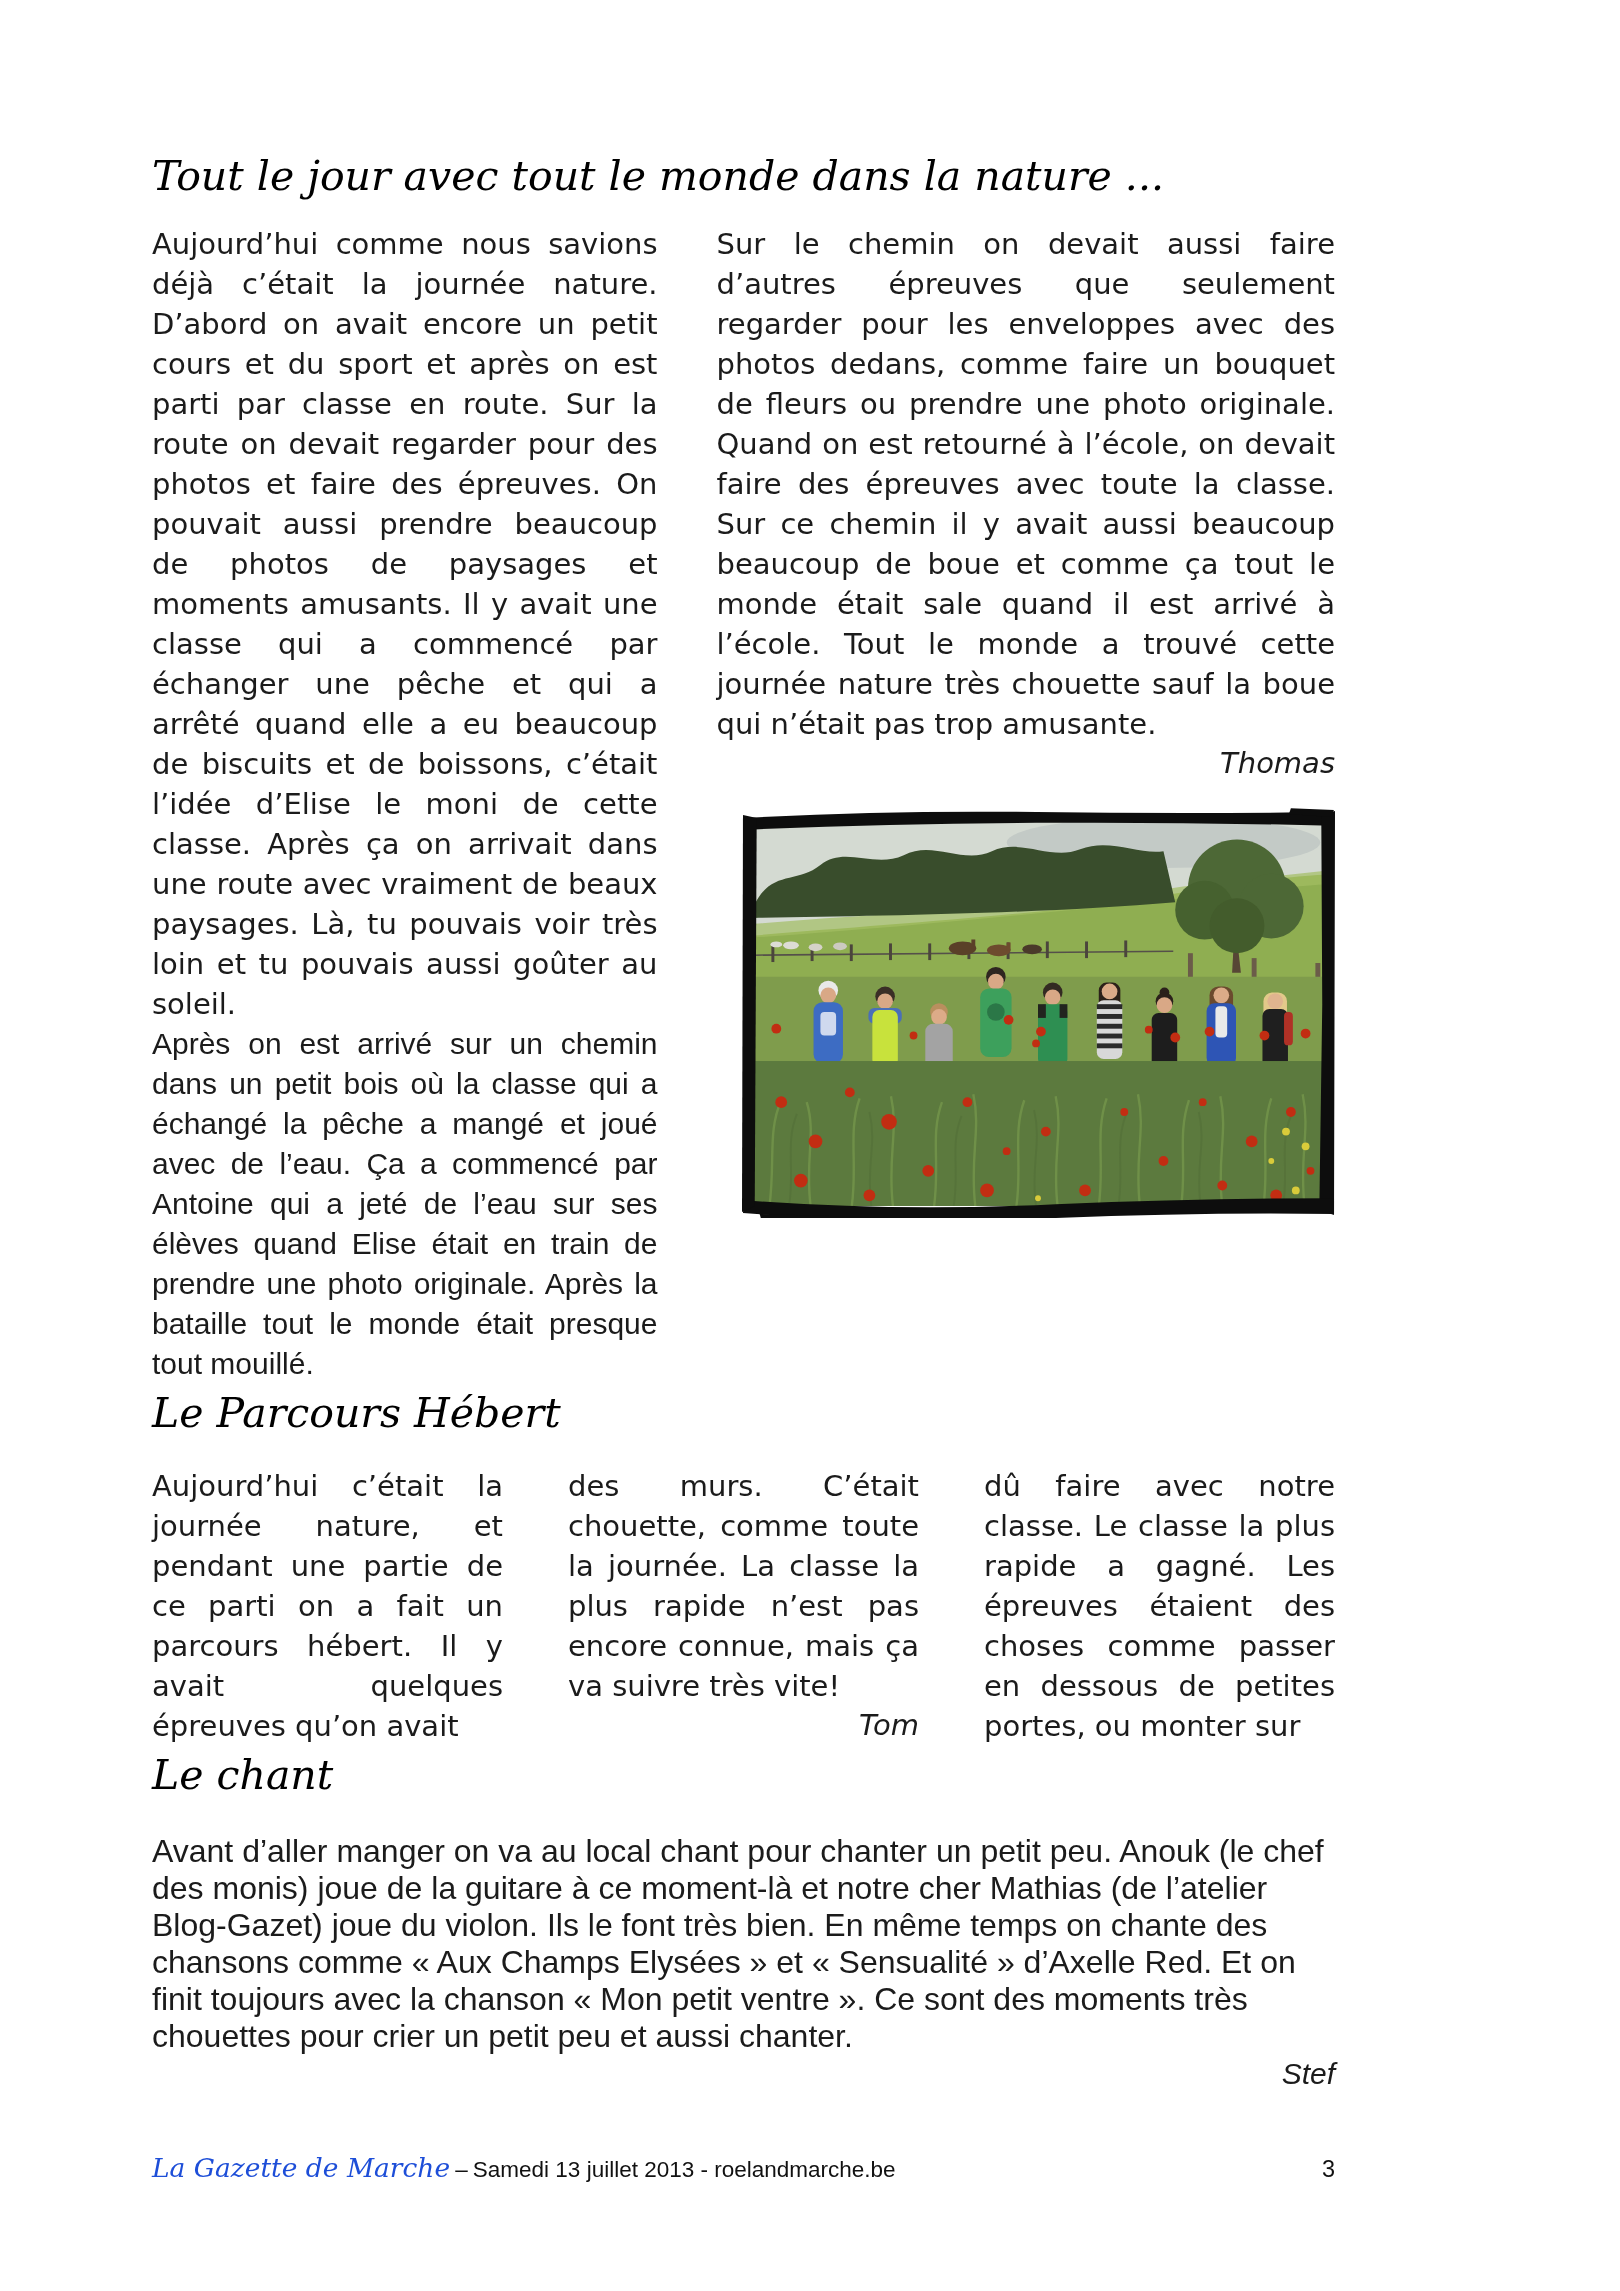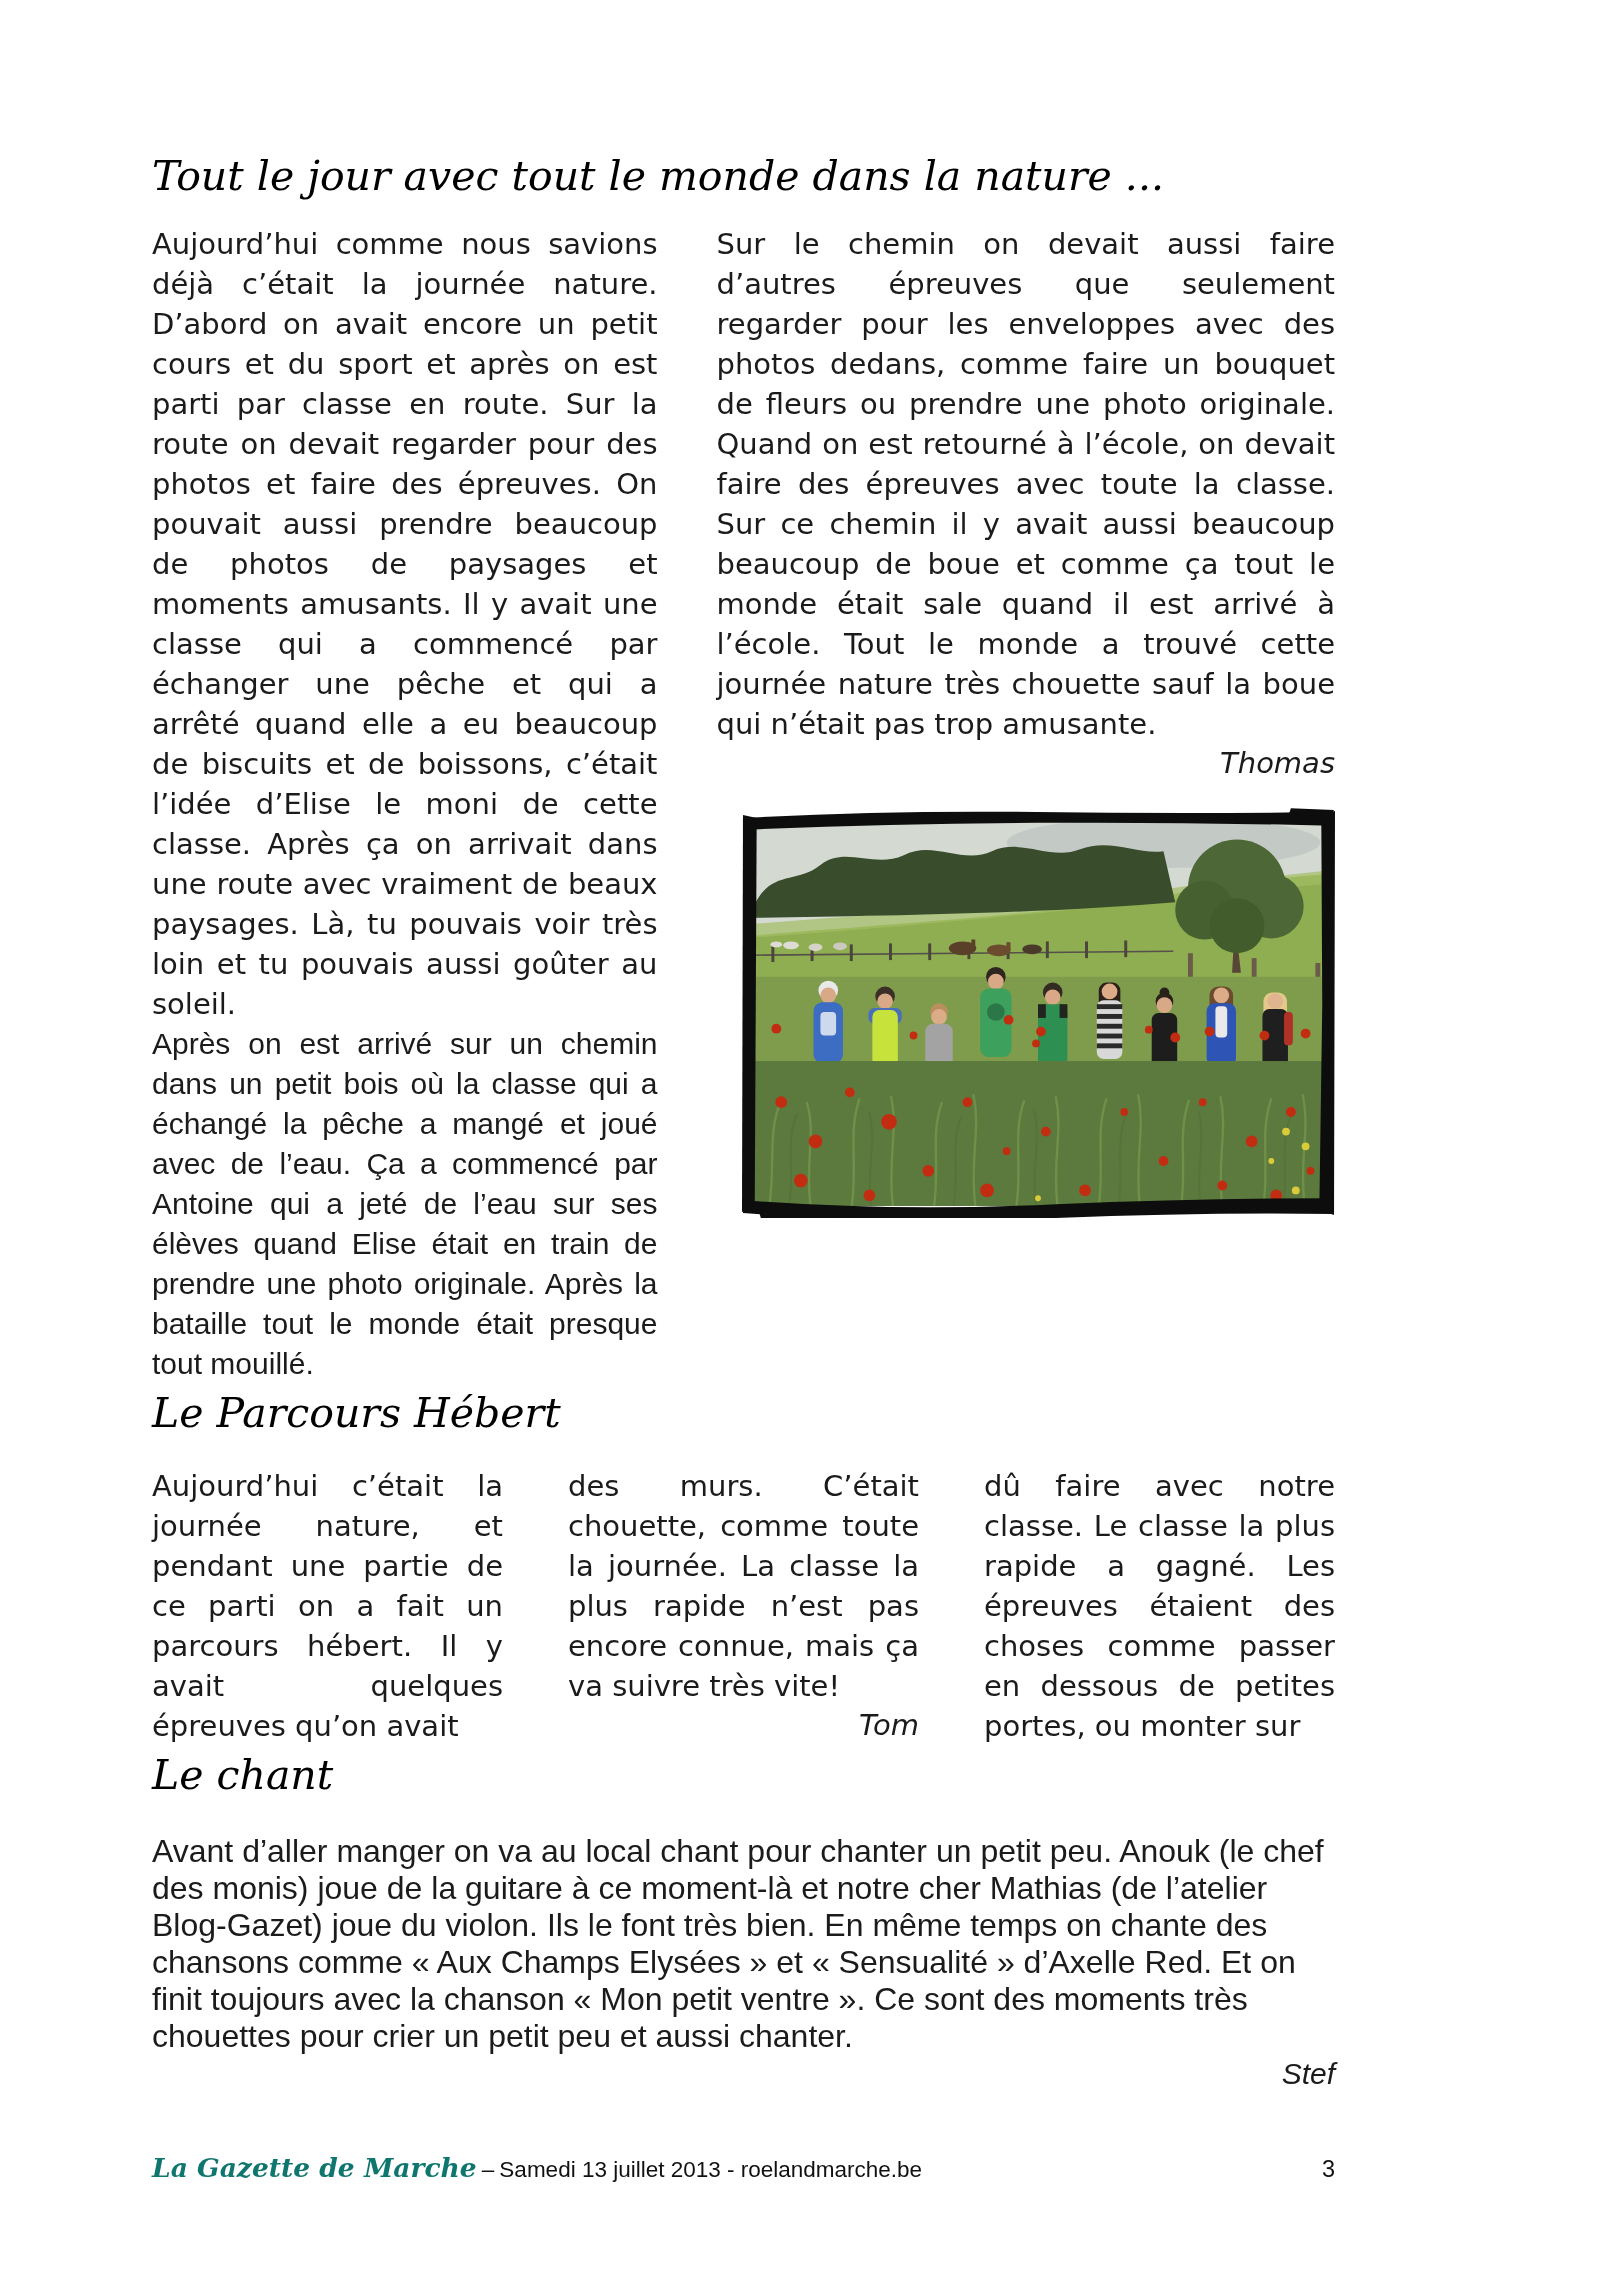--- a/index.html
+++ b/index.html
@@ -35,21 +35,21 @@
   .threecol{column-gap:65px;margin-top:23.5px;}
   .tc{width:395px;}
   .chant-head{margin-top:15.7px;}
   .chant-body{margin-top:27.4px;font-family:"Liberation Sans",sans-serif;font-size:32px;line-height:37px;text-align:left;}
   .chant-sig{margin-top:2px;font-size:30px;line-height:33px;font-family:"Liberation Sans",sans-serif;}
   .footer{
     position:absolute;left:152px;right:155px;top:2152px;
     display:flex;align-items:baseline;
   }
   .footer-left{flex:1;white-space:nowrap;}
-  .script-small{font-family:"DejaVu Serif",serif;font-style:italic;font-size:26.5px;color:#0f766e;font-weight:bold;}
+  .script-small{font-family:"DejaVu Serif",serif;font-style:italic;font-size:26.5px;color:#1d4ed8;}
   .footer-info{font-family:"Liberation Sans",sans-serif;font-size:22.5px;color:#111;}
   .page-num{font-family:"Liberation Sans",sans-serif;font-size:23.5px;color:#111;}
 </style>
 </head>
 <body>
 
 <div class="page">
 
   <h1 class="h-script">Tout le jour avec tout le monde dans la nature ...</h1>
 

